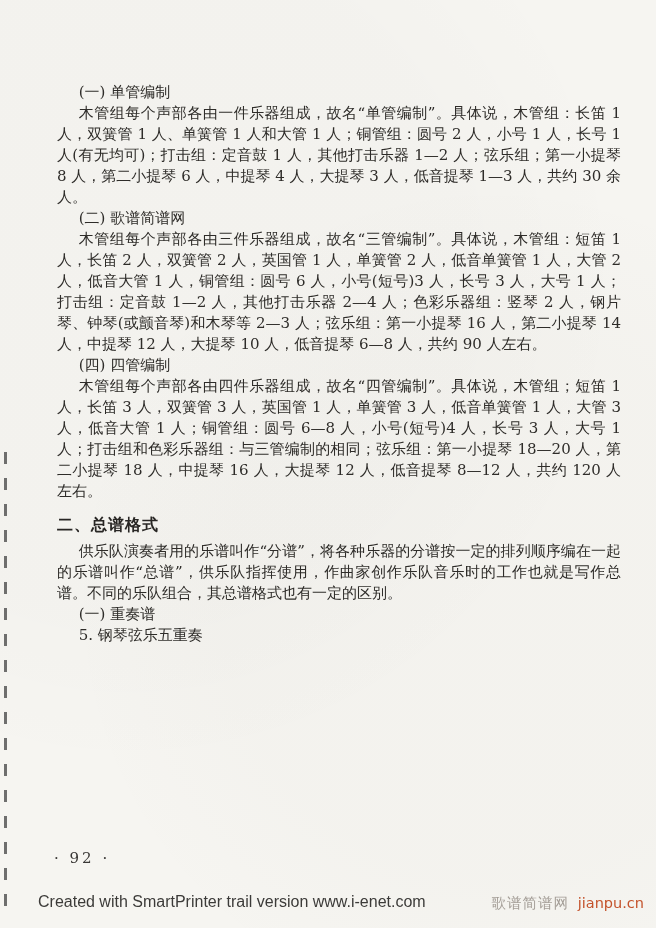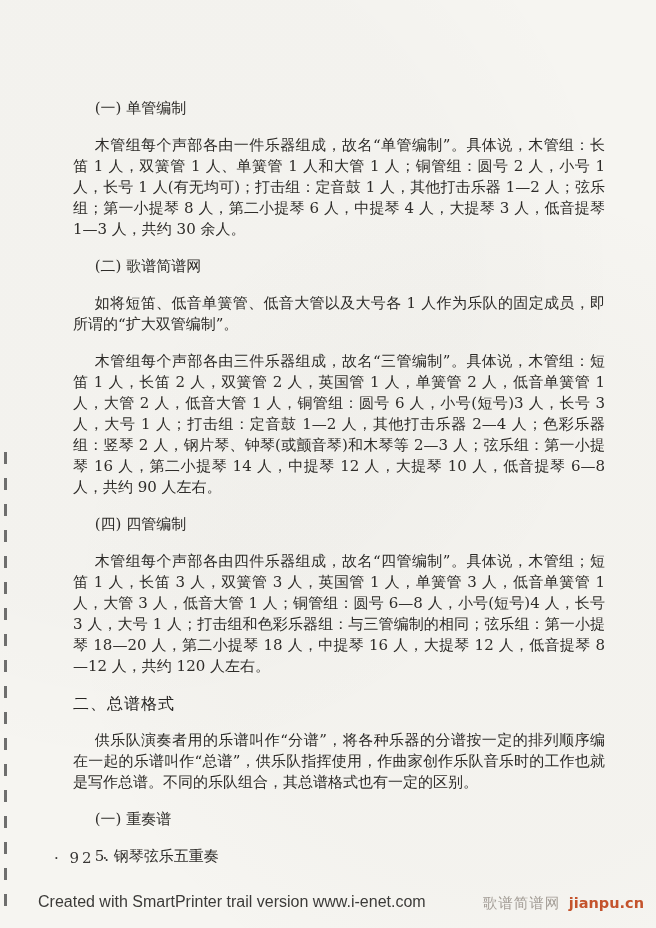--- a/index.html
+++ b/index.html
@@ -29,31 +29,31 @@
     opacity:0.8;
   }
   .content {
     position:absolute;
     left:57px; top:82px;
     width:564px;
     font-size:15px;
     line-height:21px;
     text-align:justify;
   }
-  .content p { margin:16px; }
+  .content p { margin:0; }
   .h-sub {
     text-indent:1.45em;
     text-align:left;
   }
   .para {
     text-indent:1.45em;
   }
   .h-main {
     font-family:"DejaVu Sans","Liberation Sans",sans-serif;
-    font-weight:400;
+    font-weight:700;
     font-size:16px;
     letter-spacing:1px;
     margin-top:12px !important;
     margin-bottom:6px !important;
     text-align:left;
     color:#282624;
   }
   .numbered-line { text-indent:1.45em; text-align:left; }
   .page-number {
     position:absolute;
@@ -72,36 +72,35 @@
   .footer-watermark {
     position:absolute;
     right:12px; top:894px;
     font-size:14.5px;
     white-space:nowrap;
   }
   .wm-site { color:#a39d96; letter-spacing:1px; }
   .wm-domain {
     color:#c4532c;
     font-family:"DejaVu Sans","Liberation Sans",sans-serif;
-    font-weight:700;
+    font-weight:400;
     margin-left:4px;
   }
 </style>
 </head>
 <body>
 
 <div class="page">
 
   <div class="binding-marks"></div>
 
   <div class="content">
     <p class="h-sub">(一) 单管编制</p>
     <p class="para">木管组每个声部各由一件乐器组成，故名“单管编制”。具体说，木管组：长笛 1 人，双簧管 1 人、单簧管 1 人和大管 1 人；铜管组：圆号 2 人，小号 1 人，长号 1 人(有无均可)；打击组：定音鼓 1 人，其他打击乐器 1—2 人；弦乐组；第一小提琴 8 人，第二小提琴 6 人，中提琴 4 人，大提琴 3 人，低音提琴 1—3 人，共约 30 余人。</p>
     <p class="h-sub">(二) 歌谱简谱网</p>
-    <p class="para">如将短笛、低音单簧管、低音大管以及大号各 1 人作为乐队的固定成员，即所谓的“扩大双管编制”。</p>
     <p class="para">木管组每个声部各由三件乐器组成，故名“三管编制”。具体说，木管组：短笛 1 人，长笛 2 人，双簧管 2 人，英国管 1 人，单簧管 2 人，低音单簧管 1 人，大管 2 人，低音大管 1 人，铜管组：圆号 6 人，小号(短号)3 人，长号 3 人，大号 1 人；打击组：定音鼓 1—2 人，其他打击乐器 2—4 人；色彩乐器组：竖琴 2 人，钢片琴、钟琴(或颤音琴)和木琴等 2—3 人；弦乐组：第一小提琴 16 人，第二小提琴 14 人，中提琴 12 人，大提琴 10 人，低音提琴 6—8 人，共约 90 人左右。</p>
     <p class="h-sub">(四) 四管编制</p>
     <p class="para">木管组每个声部各由四件乐器组成，故名“四管编制”。具体说，木管组；短笛 1 人，长笛 3 人，双簧管 3 人，英国管 1 人，单簧管 3 人，低音单簧管 1 人，大管 3 人，低音大管 1 人；铜管组：圆号 6—8 人，小号(短号)4 人，长号 3 人，大号 1 人；打击组和色彩乐器组：与三管编制的相同；弦乐组：第一小提琴 18—20 人，第二小提琴 18 人，中提琴 16 人，大提琴 12 人，低音提琴 8—12 人，共约 120 人左右。</p>
     <p class="h-main">二、总谱格式</p>
     <p class="para">供乐队演奏者用的乐谱叫作“分谱”，将各种乐器的分谱按一定的排列顺序编在一起的乐谱叫作“总谱”，供乐队指挥使用，作曲家创作乐队音乐时的工作也就是写作总谱。不同的乐队组合，其总谱格式也有一定的区别。</p>
     <p class="h-sub">(一) 重奏谱</p>
     <p class="numbered-line">5. 钢琴弦乐五重奏</p>
   </div>
 
   <div class="page-number">· 92 ·</div>

